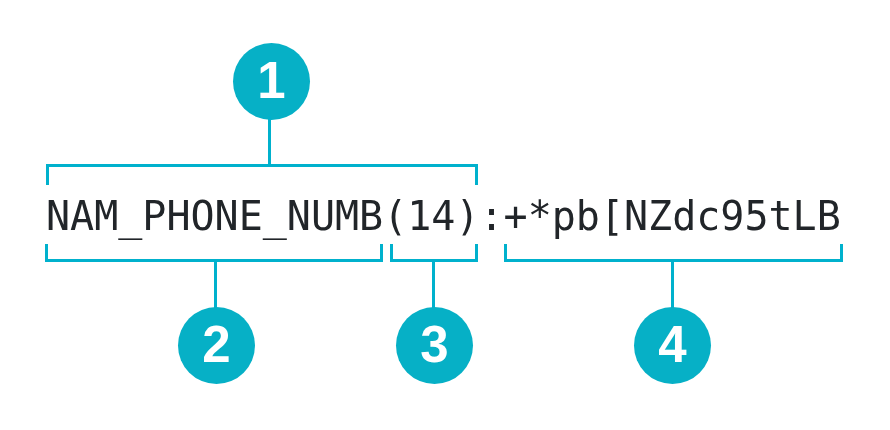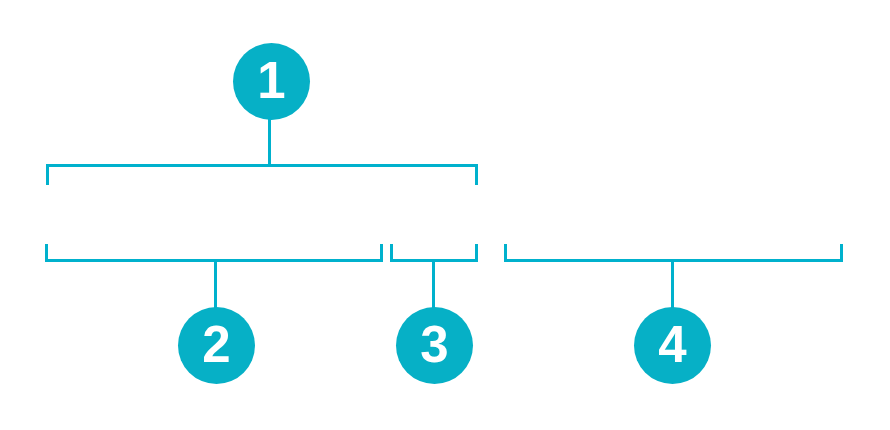--- a/index.html
+++ b/index.html
@@ -76,20 +76,21 @@
 </style>
 </head>
 <body>
 
 <div class="canvas">
 
   <div class="badge" id="badge1">1</div>
   <div class="stem" id="stem1"></div>
   <div class="bracket ticks-down" id="bracket1"></div>
 
+  <div class="field-string"><span>NAM_PHONE_NUMB</span><span>(14)</span><span>:</span><span>+*pb[NZdc95tLB</span></div>
 
   <div class="bracket ticks-up" id="bracket2"></div>
   <div class="stem" id="stem2"></div>
   <div class="badge" id="badge2">2</div>
 
   <div class="bracket ticks-up" id="bracket3"></div>
   <div class="stem" id="stem3"></div>
   <div class="badge" id="badge3">3</div>
 
   <div class="bracket ticks-up" id="bracket4"></div>

